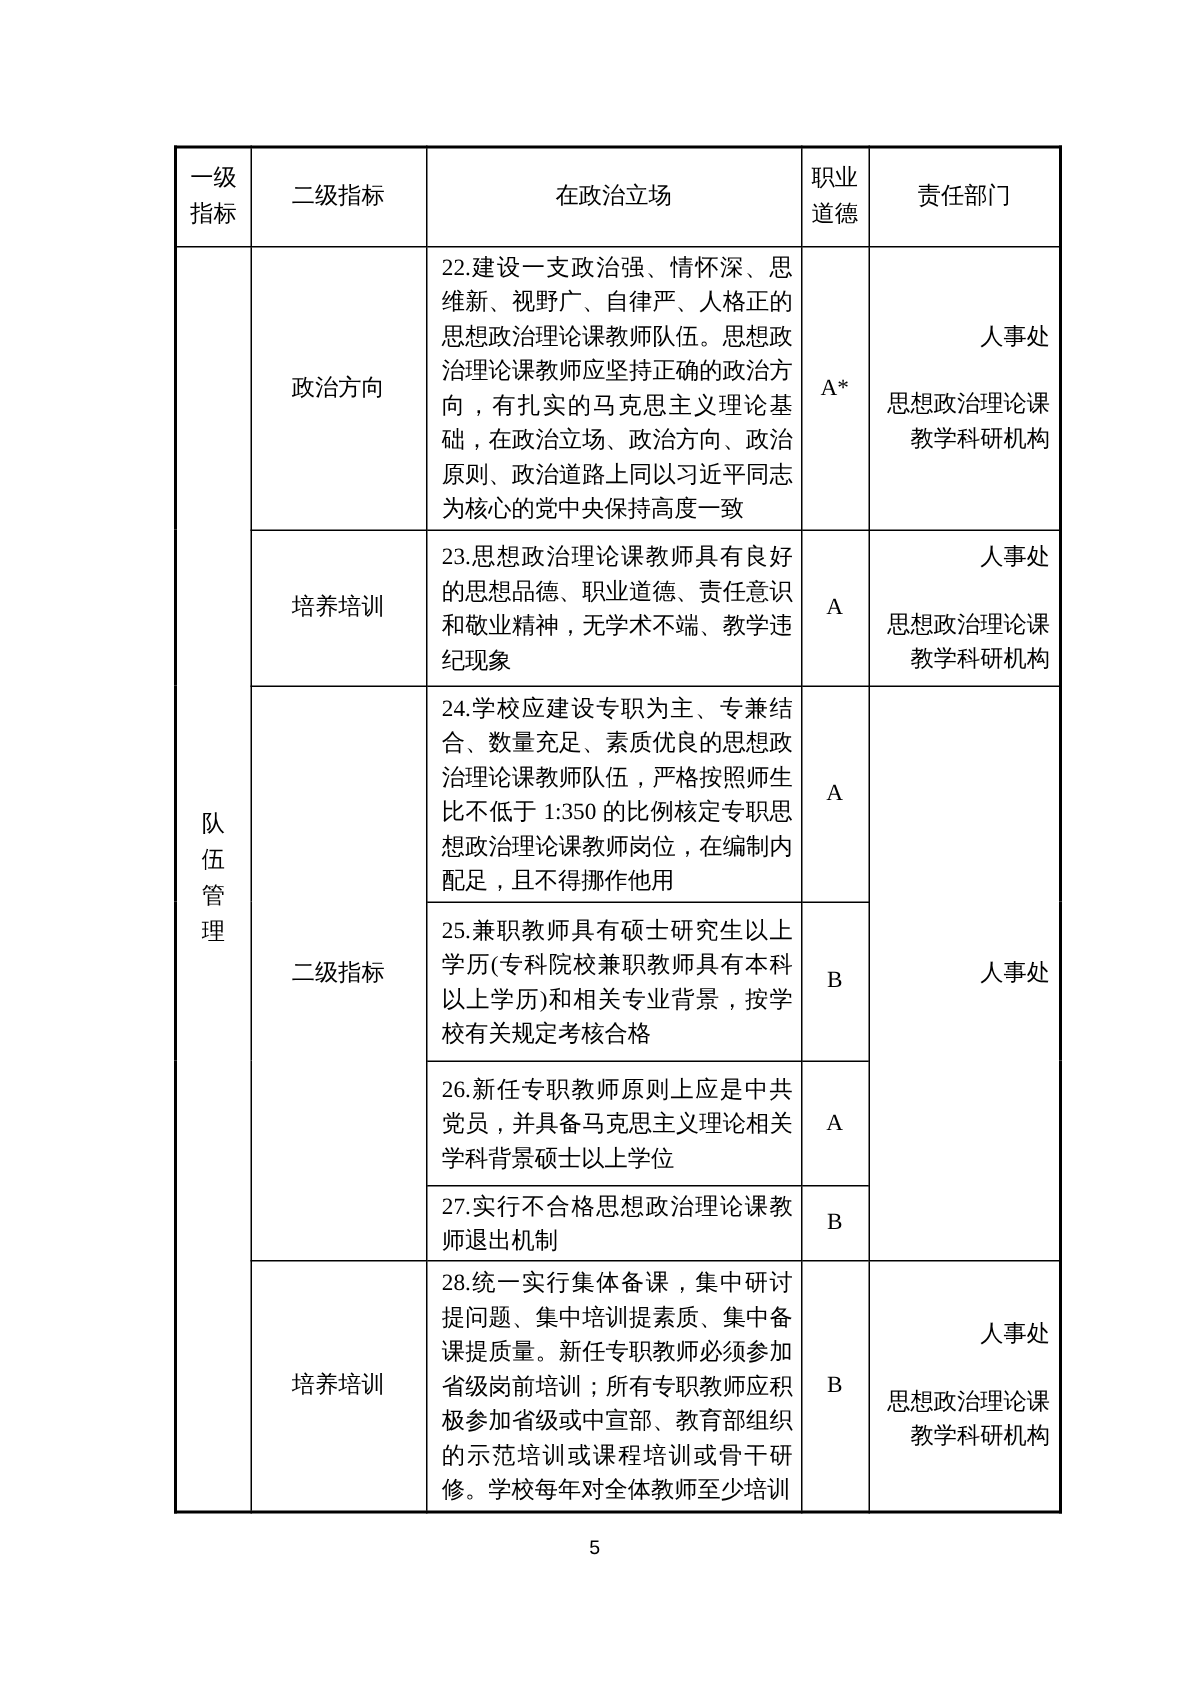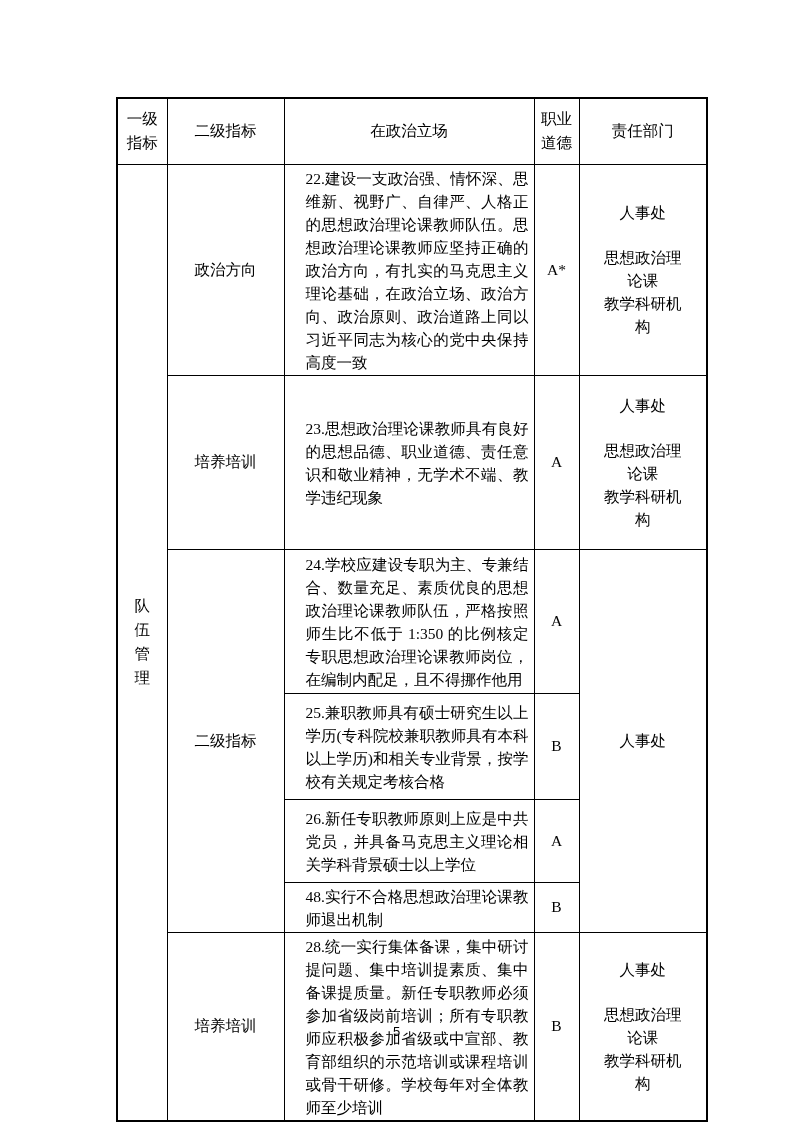--- a/index.html
+++ b/index.html
@@ -31,23 +31,23 @@
   }
   .cell-center {
     text-align: center;
     line-height: 24px;
     padding: 12px;
   }
   .cell-text {
     text-align: justify;
     vertical-align: top;
     line-height: 23px;
-    padding: 2px 5px 1px 21px;
+    padding: 2px 5px 1px 10px;
   }
-  .dept-cell { text-align: center; line-height: 23px; padding: 18px; }
+  .dept-cell { text-align: right; line-height: 23px; padding: 6px; }
   .dept-first { margin-bottom: 22px; }
   .type-cell { text-align: center; padding: 2px; }
   .page-number {
     position: absolute;
     left: 0; top: 1024px;
     width: 100%;
     text-align: center;
     font-family: "Liberation Sans", sans-serif;
     font-size: 13px;
   }
@@ -102,21 +102,21 @@
   </tr>
   <tr style="height:106px">
     <td class="cell-text">25.兼职教师具有硕士研究生以上学历(专科院校兼职教师具有本科以上学历)和相关专业背景，按学校有关规定考核合格</td>
     <td class="type-cell">B</td>
   </tr>
   <tr style="height:83px">
     <td class="cell-text">26.新任专职教师原则上应是中共党员，并具备马克思主义理论相关学科背景硕士以上学位</td>
     <td class="type-cell">A</td>
   </tr>
   <tr style="height:46px">
-    <td class="cell-text">48.实行不合格思想政治理论课教师退出机制</td>
+    <td class="cell-text">27.实行不合格思想政治理论课教师退出机制</td>
     <td class="type-cell">B</td>
   </tr>
   <tr style="height:168px">
     <td class="cell-center">培养培训</td>
     <td class="cell-text">28.统一实行集体备课，集中研讨提问题、集中培训提素质、集中备课提质量。新任专职教师必须参加省级岗前培训；所有专职教师应积极参加省级或中宣部、教育部组织的示范培训或课程培训或骨干研修。学校每年对全体教师至少培训</td>
     <td class="type-cell">B</td>
     <td class="dept-cell">
       <div class="dept-first">人事处</div>
       <div>思想政治理论课</div>
       <div>教学科研机构</div>

